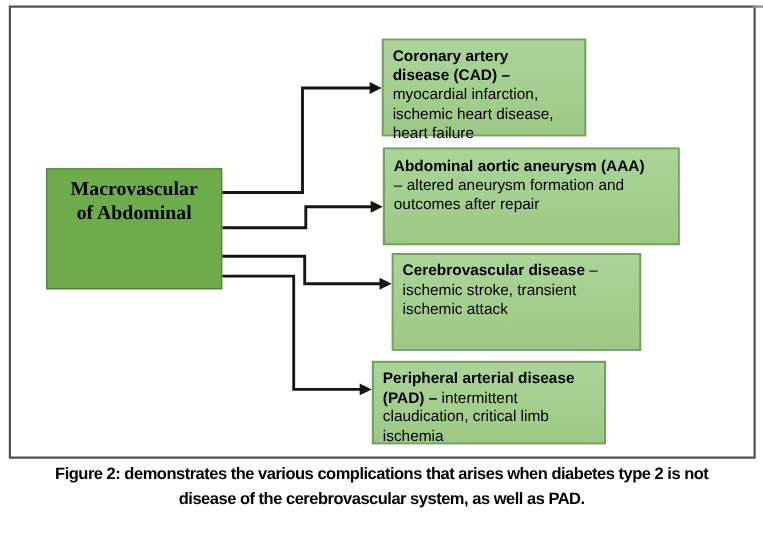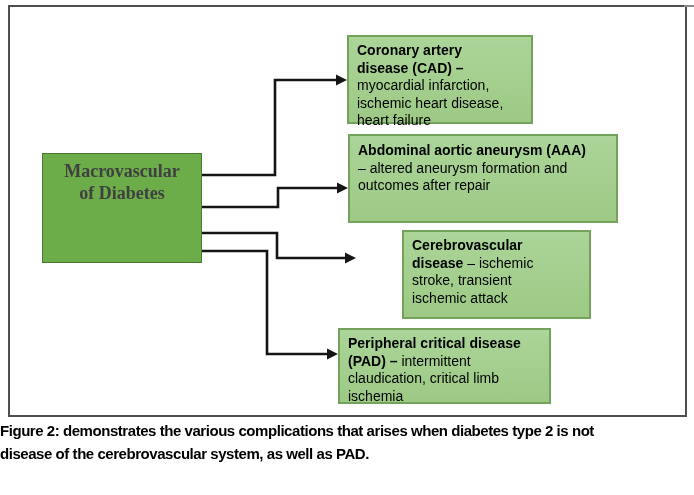--- a/index.html
+++ b/index.html
@@ -18,36 +18,36 @@
   }
   .connectors{
     position:absolute;left:0;top:0;width:694px;height:495px;pointer-events:none;
   }
   .root-box{
     position:absolute;left:42px;top:153px;width:160px;height:110px;
     box-sizing:border-box;
     background:#6cad49;border:1px solid #4c7a31;
     font-family:"Liberation Serif",serif;font-weight:bold;
     font-size:18px;line-height:22px;text-align:center;
-    padding-top:6px;color:#404040;
+    padding-top:6px;color:#000000;
   }
   .node{
     position:absolute;box-sizing:border-box;
     background:linear-gradient(180deg,#abd599 0%,#9dc985 100%);
     border:2px solid #73a35b;
     font-size:14px;line-height:17.5px;color:#000;
   }
   .node .b{font-weight:bold;}
   .n1{left:347px;top:35px;width:186px;height:89px;padding:5px 26px 4px 8px;}
   .n2{left:348px;top:134px;width:270px;height:89px;padding:6px 20px 5px 8px;}
-  .n3{left:356px;top:230px;width:189px;height:89px;padding:5px 20px 5px 8px;margin-left:46px;}
+  .n3{left:356px;top:230px;width:227px;height:89px;padding:5px 20px 5px 8px;}
   .n4{left:338px;top:328px;width:213px;height:76px;padding:5px 26px 5px 8px;}
   .caption{
     position:absolute;left:0;top:419px;width:694px;
-    text-align:left;font-weight:bold;font-size:15px;
+    text-align:center;font-weight:bold;font-size:15px;
     letter-spacing:-0.45px;line-height:23px;color:#000;
   }
   .caption div{white-space:nowrap;}
 </style>
 </head>
 <body>
 
 <div class="frame"></div>
 <div class="frame-topline"></div>
 
@@ -61,35 +61,35 @@
   <g fill="#151515" stroke="none">
     <path d="M347 80 L336 74.6 L336 85.4 Z"></path>
     <path d="M348 188 L337 182.6 L337 193.4 Z"></path>
     <path d="M356 258 L345 252.6 L345 263.4 Z"></path>
     <path d="M338 354 L327 348.6 L327 359.4 Z"></path>
   </g>
 </svg>
 
 <div class="root-box">
   <div>Macrovascular</div>
-  <div>of Diabetes</div>
+  <div>of Abdominal</div>
 </div>
 
 <div class="node n1">
   <span class="b">Coronary artery disease (CAD) – </span><span>myocardial infarction, ischemic heart disease, heart failure</span>
 </div>
 
 <div class="node n2">
   <span class="b">Abdominal aortic aneurysm (AAA) </span><span>– altered aneurysm formation and outcomes after repair</span>
 </div>
 
 <div class="node n3">
   <span class="b">Cerebrovascular disease </span><span>– ischemic stroke, transient ischemic attack</span>
 </div>
 
 <div class="node n4">
-  <span class="b">Peripheral critical disease (PAD) – </span><span>intermittent claudication, critical limb ischemia</span>
+  <span class="b">Peripheral arterial disease (PAD) – </span><span>intermittent claudication, critical limb ischemia</span>
 </div>
 
 <div class="caption">
   <div>Figure 2: demonstrates the various complications that arises when diabetes type 2 is not</div>
   <div>disease of the cerebrovascular system, as well as PAD.</div>
 </div>
 
 </body></html>

